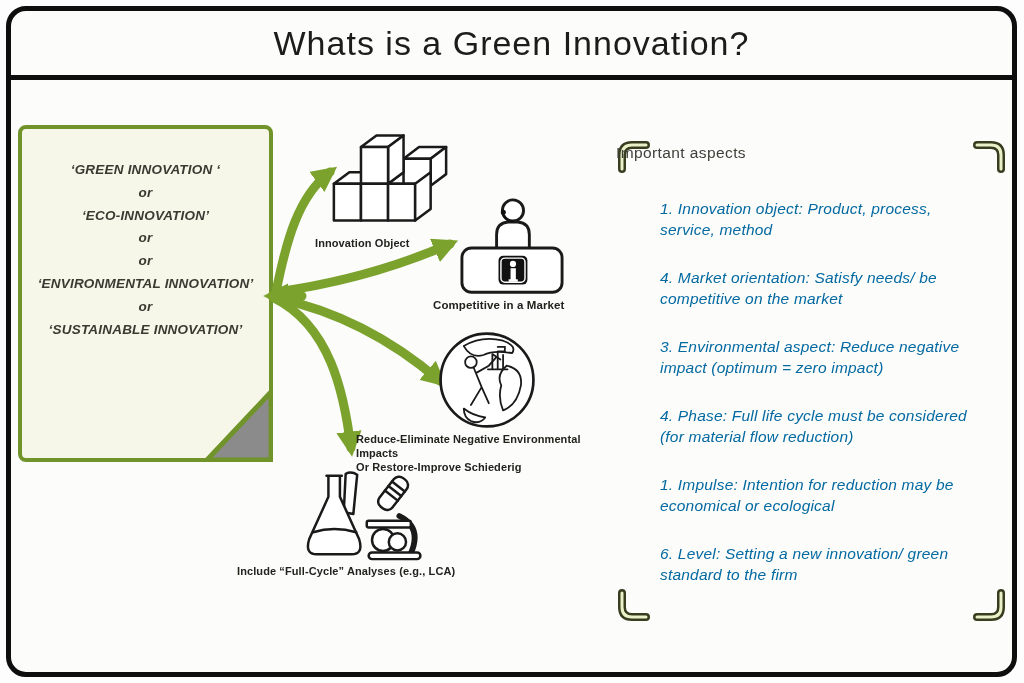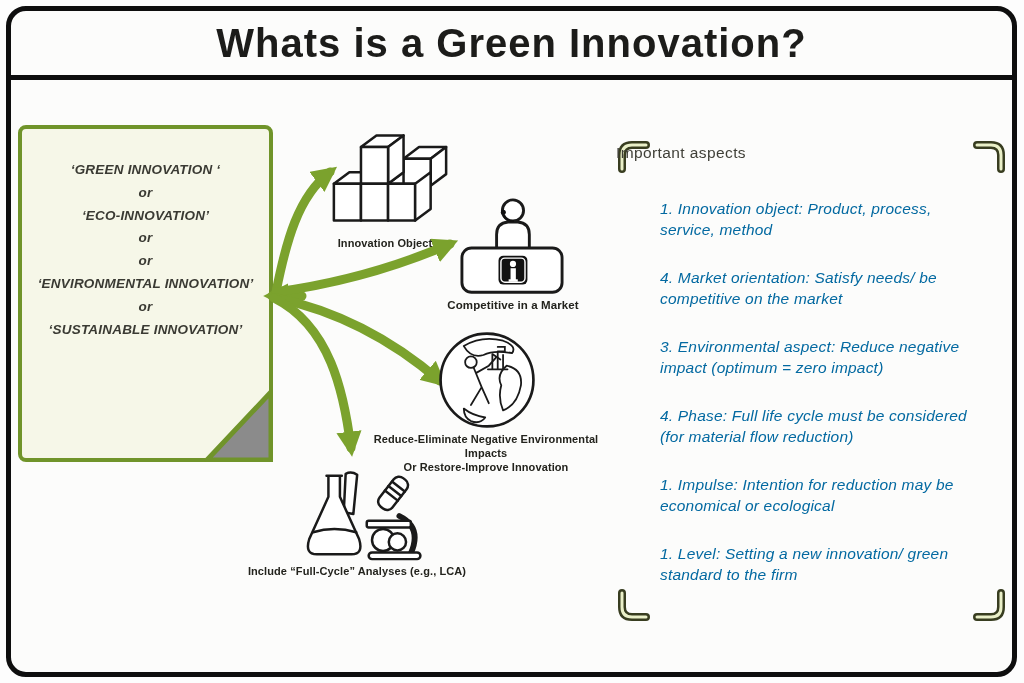--- a/index.html
+++ b/index.html
@@ -10,41 +10,41 @@
   .frame{
     position:absolute;left:6px;top:6px;right:7px;bottom:6px;
     border:5px solid #0e0e0e;border-radius:20px;background:#fcfcfb;
   }
   .titlebar{
     position:absolute;left:11px;top:11px;right:12px;height:64px;
     border-bottom:5px solid #0e0e0e;
     display:flex;align-items:center;justify-content:center;
   }
   .title{
-    font-size:40px;font-weight:700;color:#1c1c1a;letter-spacing:1px;
+    font-size:34px;font-weight:400;color:#1c1c1a;letter-spacing:1px;
   }
   
   .greenbox{
     position:absolute;left:18px;top:125px;width:247px;height:329px;
     background:#f6f7e8;border:4px solid #70942a;border-radius:8px;
   }
   .greenbox .lines{
     position:absolute;left:0;right:0;top:30px;text-align:center;
   }
   .greenbox .lines div{
     font-style:italic;font-weight:700;font-size:13.5px;line-height:22.8px;
     color:#3a3a33;letter-spacing:.2px;white-space:nowrap;
   }
   .fold{position:absolute;right:-4px;bottom:-4px;width:72px;height:82px;}
   
   .arrows{position:absolute;left:0;top:0;width:1024px;height:683px;pointer-events:none;}
   
   .node-icon{position:absolute;}
   .caption{
-    position:absolute;text-align:center;font-size:11px;font-weight:600;
+    position:absolute;text-align:left;font-size:11px;font-weight:600;
     color:#23231d;letter-spacing:.1px;line-height:14px;
   }
   
   .bracket{position:absolute;width:36px;height:36px;}
   .bracket.tr{transform:rotate(90deg);}
   .bracket.br{transform:rotate(180deg);}
   .bracket.bl{transform:rotate(270deg);}
   .aspects-heading{
     position:absolute;left:616px;top:144px;width:384px;
     font-size:15.5px;color:#3f3f37;letter-spacing:.4px;
@@ -145,21 +145,21 @@
     <g fill="none" stroke="#1a1a1a" stroke-width="2" stroke-linecap="round">
       <path d="M 62,28 V 44 M 68,25 V 44 M 74,28 V 44 M 57,44 H 79"></path>
       <path d="M 68,19 h 8 v 5 h -8"></path>
       <path d="M 41,42 L 50,64 M 50,64 L 38,84 M 50,64 L 58,82 M 44,48 L 58,40 L 66,31"></path>
       <path d="M 62,27 l 9,6"></path>
     </g>
     <circle cx="38" cy="36" r="6.5" fill="#fff" stroke="#1a1a1a" stroke-width="2"></circle>
   </svg>
   <div class="caption" style="left:356px;top:432px;width:260px">
     <span>Reduce-Eliminate Negative Environmental Impacts</span><br>
-    <span>Or Restore-Improve Innovation</span>
+    <span>Or Restore-Improve Schiederig</span>
   </div>
 
   <svg class="node-icon" style="left:297px;top:470px;width:128px;height:92px" viewBox="0 0 132 96">
     <g class="ink" stroke-width="2.6" fill="#fff">
       <path d="M 50,4 Q 56,1 62,5 L 58,46 L 48,44 Z"></path>
       <path d="M 30,6 H 46 M 32,6 V 28 L 12,72 Q 7,88 20,88 H 56 Q 69,88 64,72 L 44,28 V 6" fill="#fff"></path>
       <path d="M 16,65 Q 38,58 61,65" fill="none"></path>
       <path d="M 118,87 Q 130,60 106,48" fill="none" stroke-width="6"></path>
       <g transform="rotate(38 96 28)">
         <rect x="88" y="4" width="17" height="38" rx="7"></rect>
@@ -191,16 +191,16 @@
   </svg>
 
   <div class="aspects-heading">Important aspects</div>
 
   <div class="aspects-list">
     <div class="item">1. Innovation object: Product, process, service, method</div>
     <div class="item">4. Market orientation: Satisfy needs/ be competitive on the market</div>
     <div class="item">3. Environmental aspect: Reduce negative impact (optimum = zero impact)</div>
     <div class="item">4. Phase: Full life cycle must be considered (for material flow reduction)</div>
     <div class="item">1. Impulse: Intention for reduction may be economical or ecological</div>
-    <div class="item">1. Level: Setting a new innovation/ green standard to the firm</div>
+    <div class="item">6. Level: Setting a new innovation/ green standard to the firm</div>
   </div>
 
 </div>
 
 </body></html>

